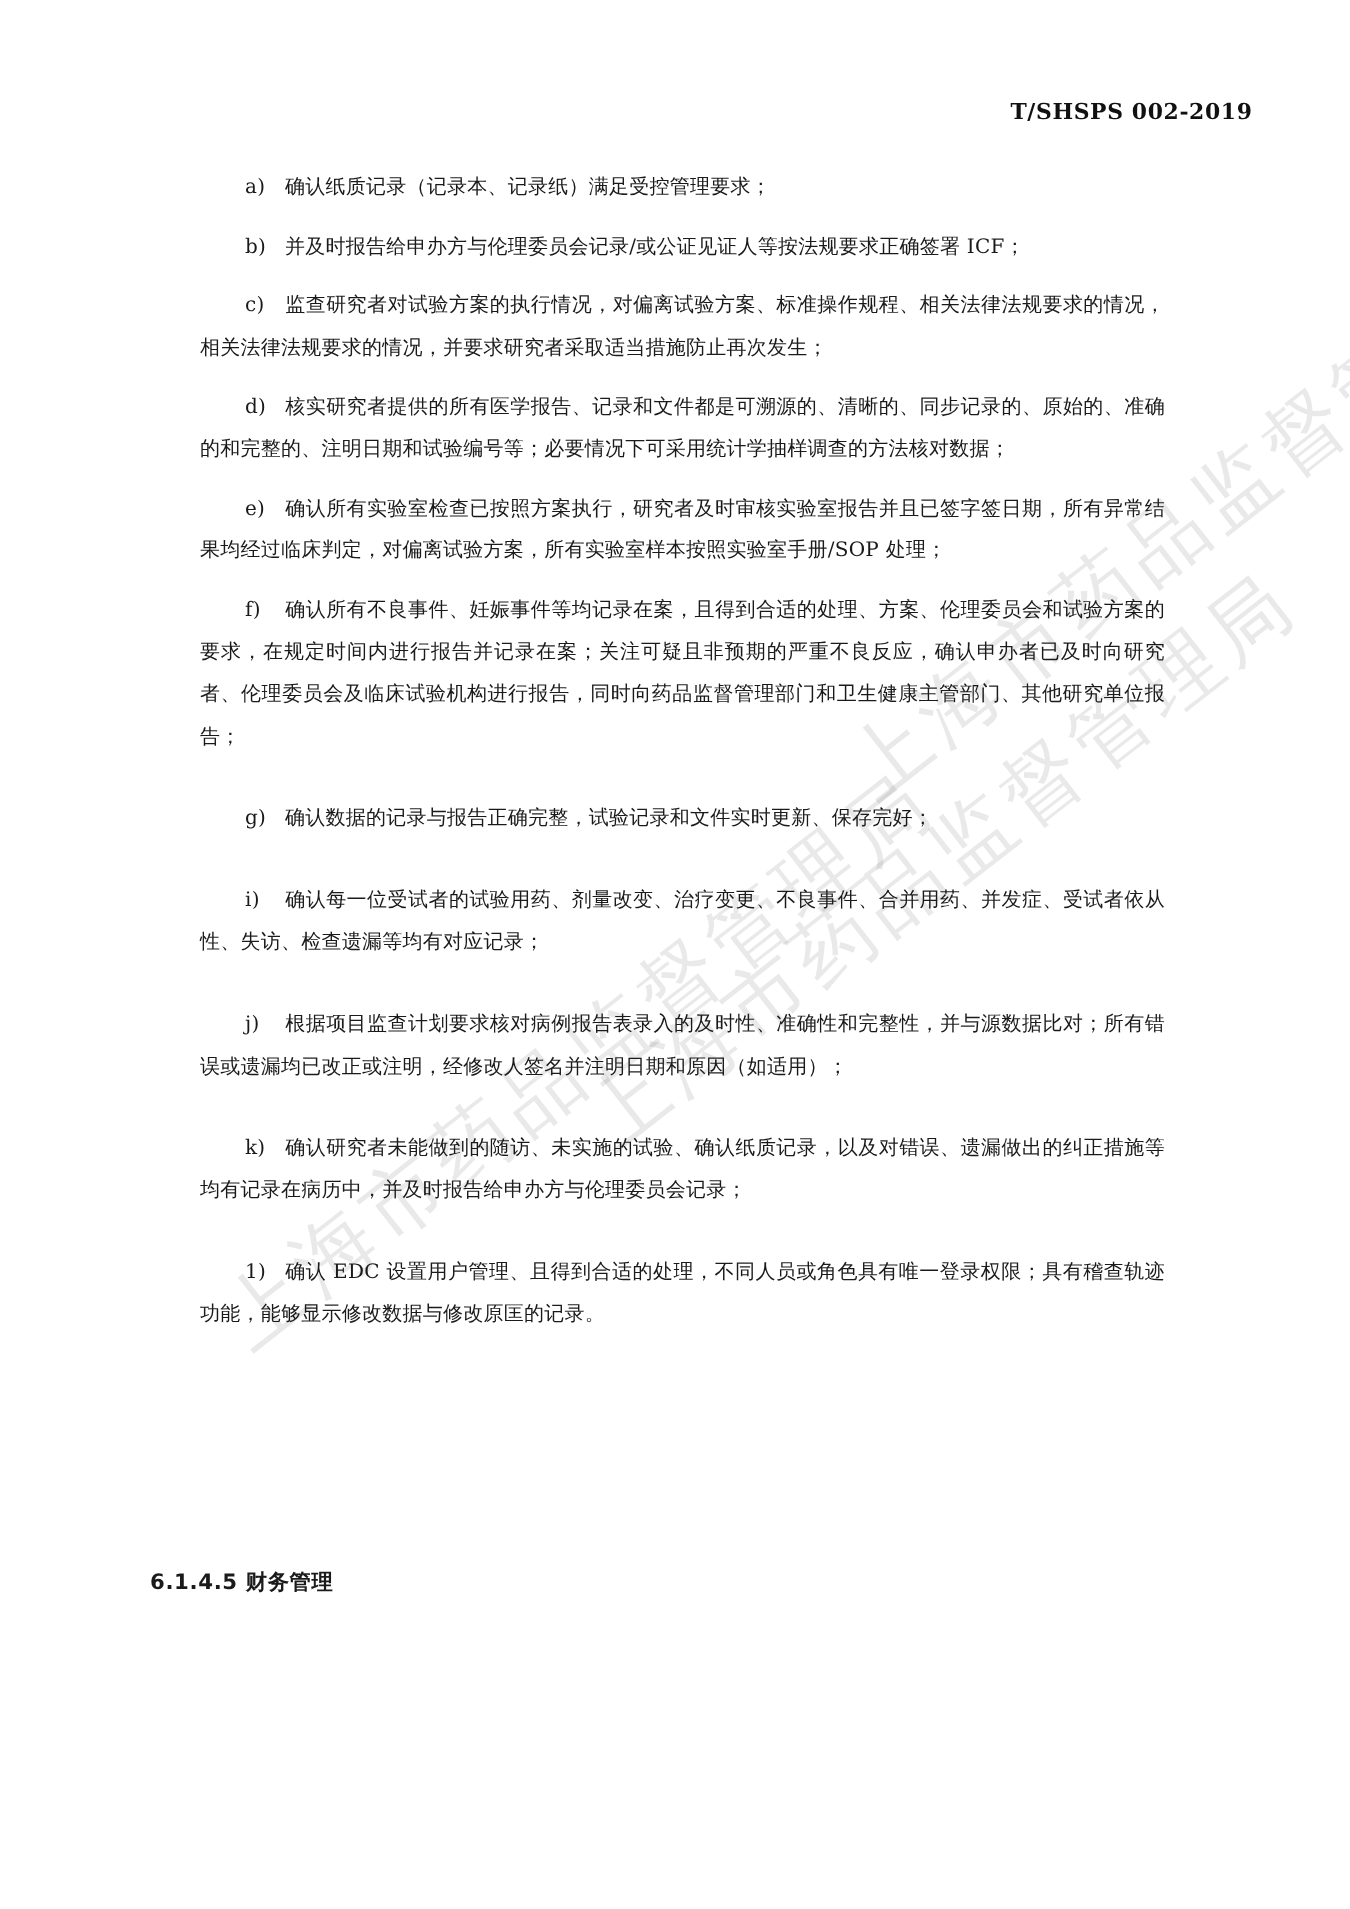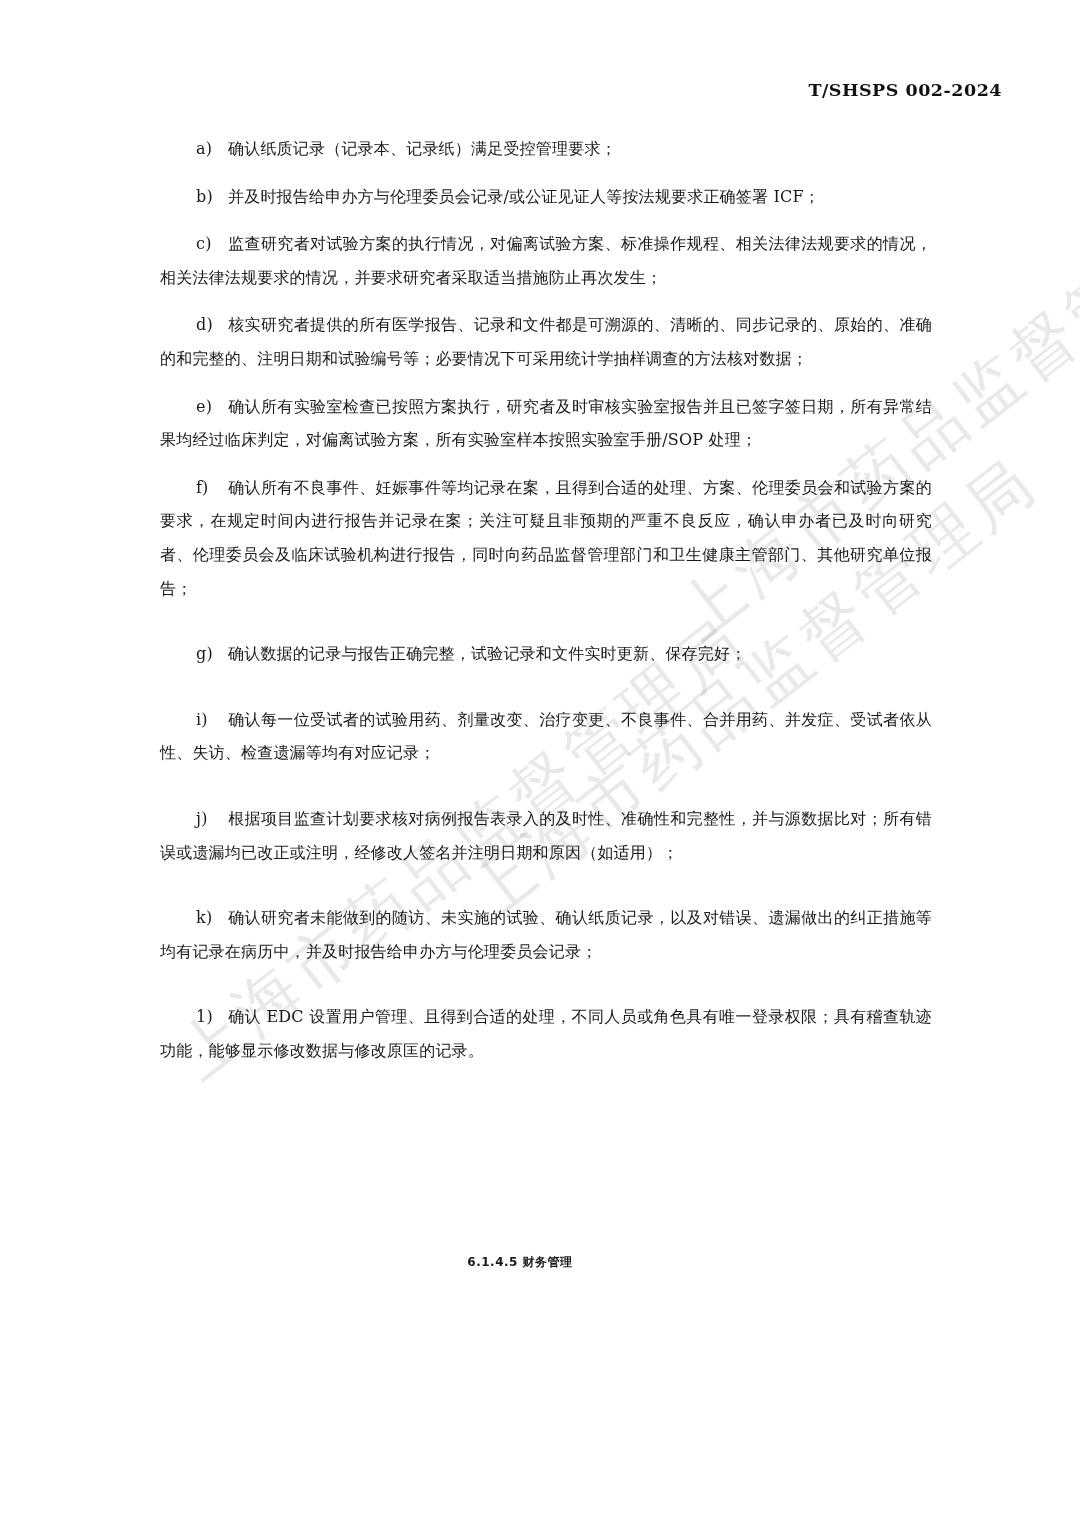--- a/index.html
+++ b/index.html
@@ -72,41 +72,40 @@
   .para .marker {
     display: inline-block;
     width: 68px;
     text-indent: 36px;
     font-family: "DejaVu Serif", serif;
   }
   .heading {
     position: absolute;
     left: 120px;
     width: 800px;
-    font-size: 12px;
+    font-size: 17px;
     font-weight: bold;
     font-family: "DejaVu Sans", sans-serif;
     letter-spacing: 0.5px;
-    text-align: center;
   }
 </style>
 </head>
 <body>
 
 <div class="page">
 
   <div class="watermark">
     <span class="wm1">上海市药品监督管理局</span>
     <span class="wm2">上海市药品监督管理局</span>
     <span class="wm3">上海市药品监督管理局</span>
   </div>
 
   <div class="content">
 
-    <div class="header">T/SHSPS 002-2024</div>
+    <div class="header">T/SHSPS 002-2019</div>
 
     <div class="body-block">
 
       <p class="para">
         <span class="marker">a)</span><span>确认纸质记录（记录本、记录纸）满足受控管理要求；</span>
       </p>
 
       <p class="para">
         <span class="marker">b)</span><span>并及时报告给申办方与伦理委员会记录/或公证见证人等按法规要求正确签署 ICF；</span>
       </p>

